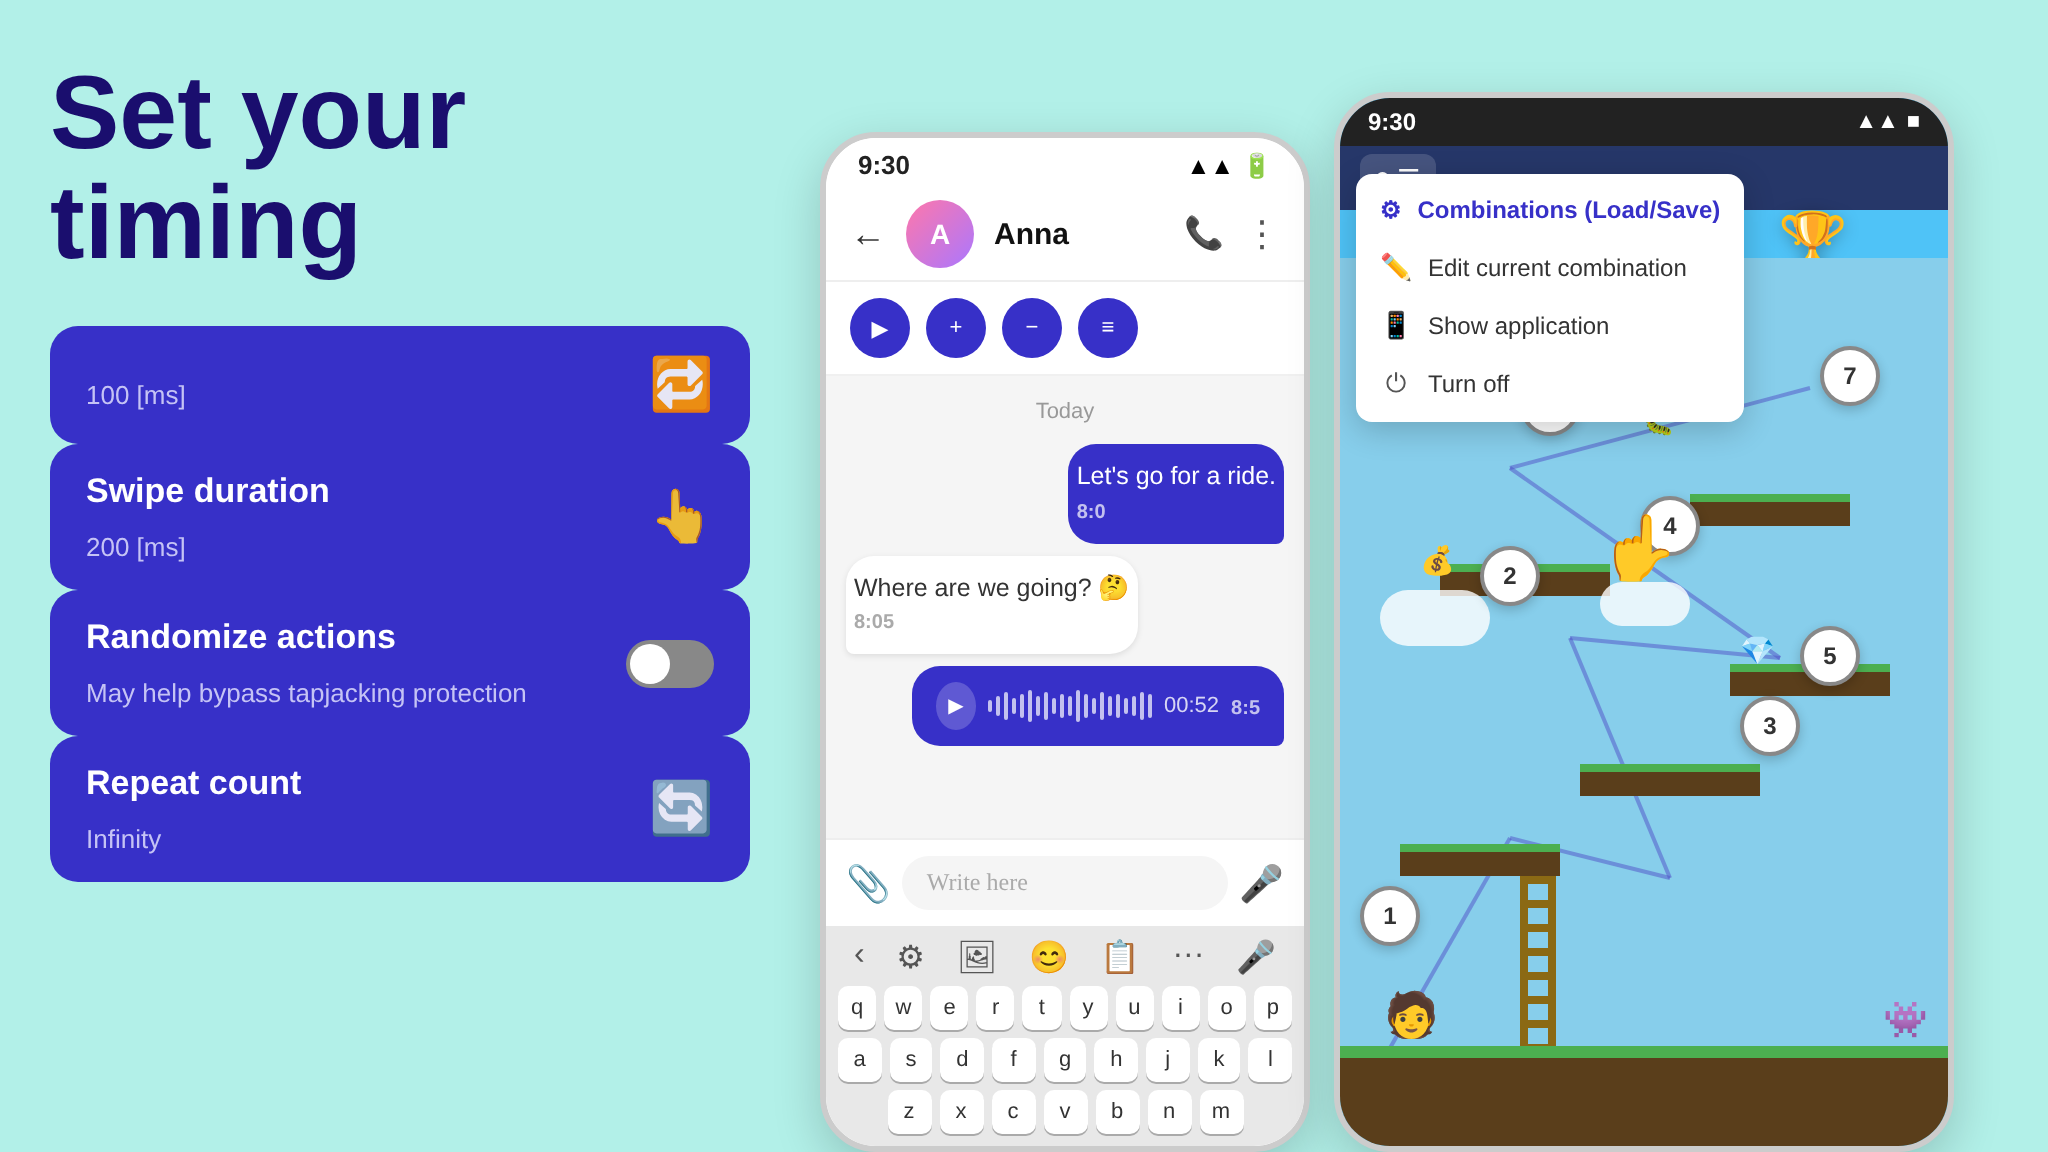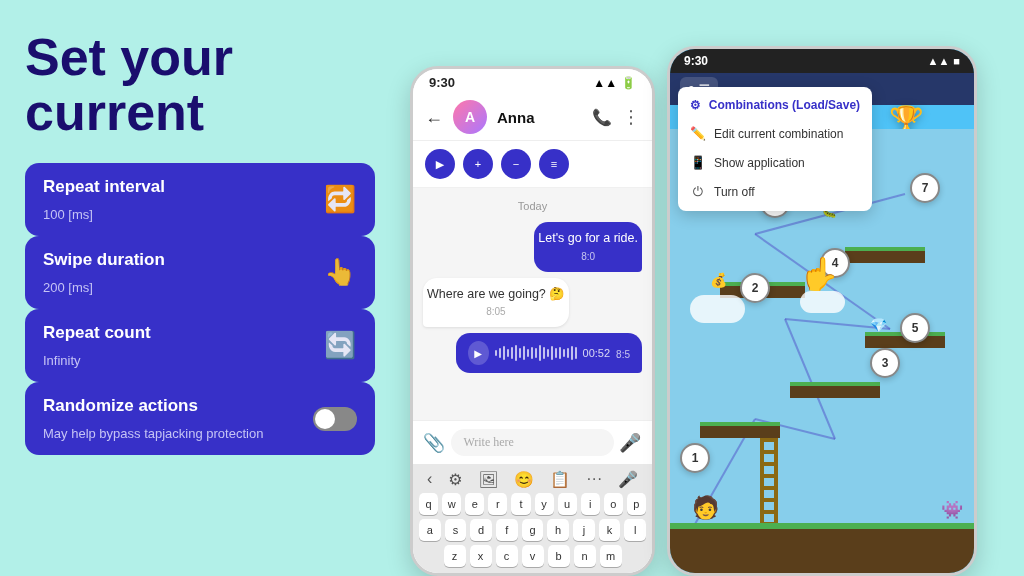--- a/index.html
+++ b/index.html
@@ -217,22 +217,23 @@
       background: white;
       color: #333;
       align-self: flex-start;
       border-bottom-left-radius: 4px;
       box-shadow: 0 1px 3px rgba(0,0,0,0.1);
     }
 
     .msg-time {
       font-size: 10px;
       color: #aaa;
-      text-align: center;
+      text-align: left;
       margin-top: 2px;
+      font-weight: bold;
     }
 
     .msg-time-sent {
       color: rgba(255,255,255,0.7);
     }
 
     .audio-bubble {
       background: #3730c8;
       color: white;
       align-self: flex-end;
@@ -495,51 +496,50 @@
       font-size: 32px;
       transform: scaleX(-1);
     }
   </style>
 </head>
 <body>
 
 <div class="left-panel">
   <div class="main-title">
     <span>Set your</span><br>
-    <span>current</span>
+    <span>timing</span>
   </div>
 
   <div id="settings-container">
       <div class="setting-card">
         <div class="setting-card-info">
-          <span class="setting-card-title">Repeat interval</span>
           <span class="setting-card-value">100 [ms]</span>
         </div>
         <span class="setting-icon">🔁</span>
       </div>
       <div class="setting-card">
         <div class="setting-card-info">
           <span class="setting-card-title">Swipe duration</span>
           <span class="setting-card-value">200 [ms]</span>
         </div>
         <span class="setting-icon">👆</span>
       </div>
       <div class="setting-card">
         <div class="setting-card-info">
+          <span class="setting-card-title">Randomize actions</span>
+          <span class="setting-card-value">May help bypass tapjacking protection</span>
+        </div>
+        <div class="toggle"></div>
+      </div>
+      <div class="setting-card">
+        <div class="setting-card-info">
           <span class="setting-card-title">Repeat count</span>
           <span class="setting-card-value">Infinity</span>
         </div>
         <span class="setting-icon">🔄</span>
-      </div>
-      <div class="setting-card">
-        <div class="setting-card-info">
-          <span class="setting-card-title">Randomize actions</span>
-          <span class="setting-card-value">May help bypass tapjacking protection</span>
-        </div>
-        <div class="toggle"></div>
       </div>
     </div>
 </div>
 
 <div class="right-panel">
 
   <div class="phone-mockup">
 
     <div class="phone-status-bar">
       <span class="status-time">9:30</span>

